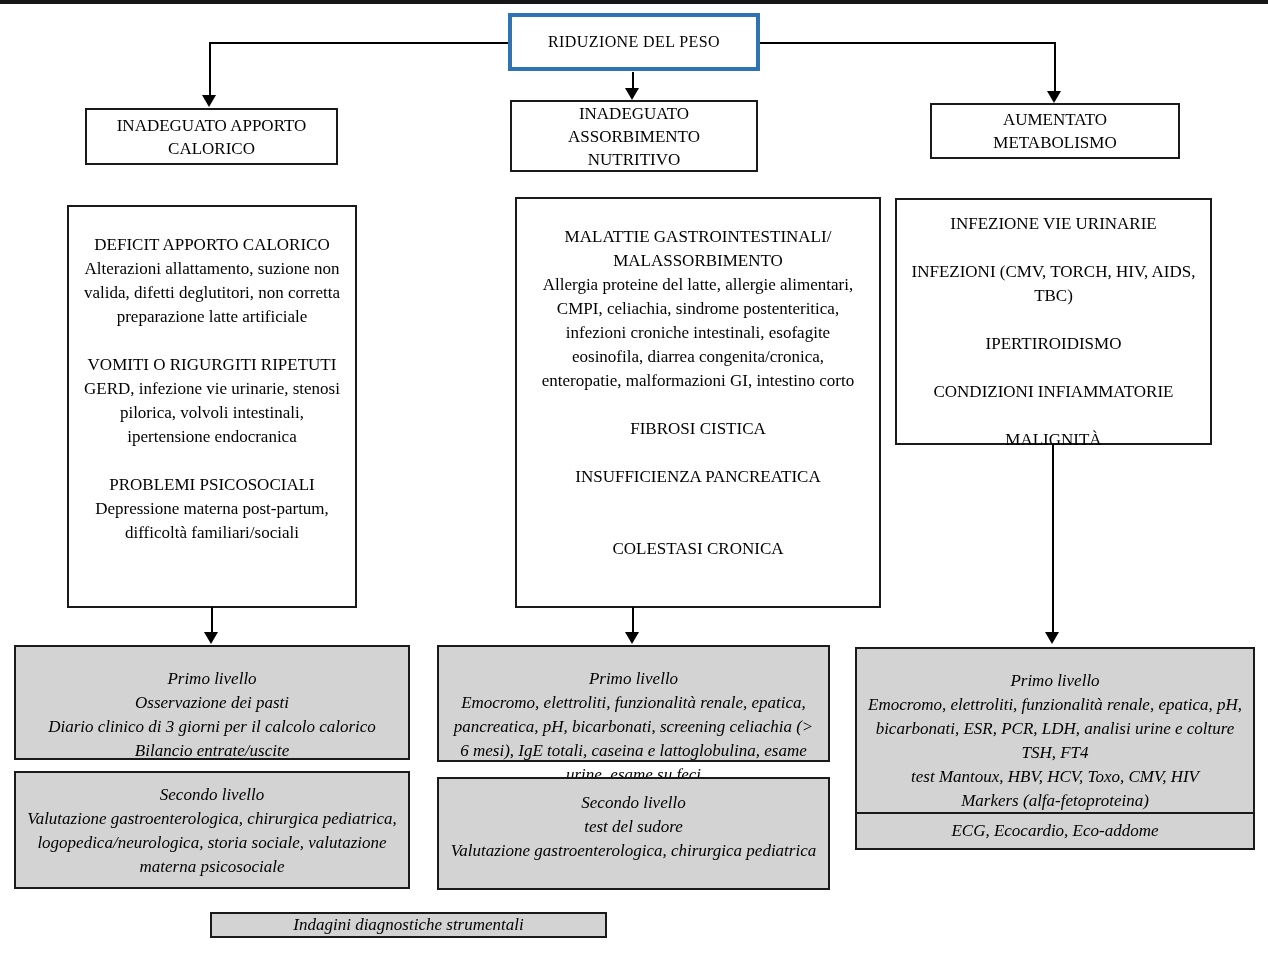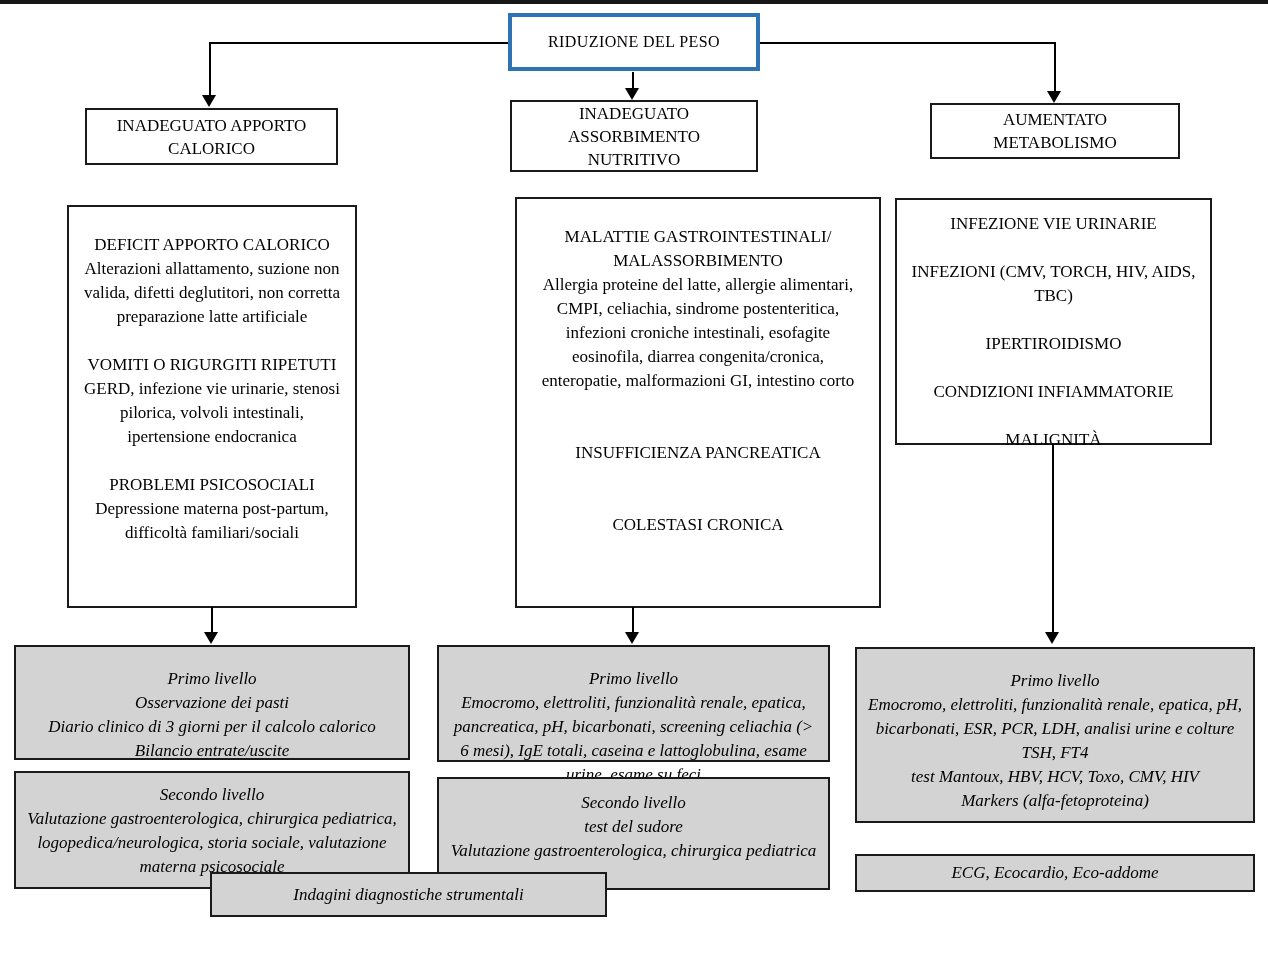--- a/index.html
+++ b/index.html
@@ -66,20 +66,21 @@
       <div class="line">GERD, infezione vie urinarie, stenosi pilorica, volvoli intestinali, ipertensione endocranica</div>
       <div class="line">&nbsp;</div>
       <div class="line">PROBLEMI PSICOSOCIALI</div>
       <div class="line">Depressione materna post-partum, difficoltà familiari/sociali</div>
     </div>
 
   <div class="box detail" style="left:473px; top:197px; width:366px; height:411px;margin-left:42px;">
       <div class="line">MALATTIE GASTROINTESTINALI/ MALASSORBIMENTO</div>
       <div class="line">Allergia proteine del latte, allergie alimentari, CMPI, celiachia, sindrome postenteritica, infezioni croniche intestinali, esofagite eosinofila, diarrea congenita/cronica, enteropatie, malformazioni GI, intestino corto</div>
       <div class="line">&nbsp;</div>
+      <div class="line">FIBROSI CISTICA</div>
       <div class="line">&nbsp;</div>
       <div class="line">INSUFFICIENZA PANCREATICA</div>
       <div class="line">&nbsp;</div>
       <div class="line">&nbsp;</div>
       <div class="line">COLESTASI CRONICA</div>
     </div>
 
   <div class="box detail" style="left:895px; top:198px; width:317px; height:247px; padding-top:12px;">
       <div class="line">INFEZIONE VIE URINARIE</div>
       <div class="line">&nbsp;</div>
@@ -123,22 +124,22 @@
       <div class="line">Secondo livello</div>
       <div class="line">Valutazione gastroenterologica, chirurgica pediatrica, logopedica/neurologica, storia sociale, valutazione materna psicosociale</div>
     </div>
 
   <div class="box gray" style="left:437px; top:777px; width:393px; height:113px; padding-top:12px;">
       <div class="line">Secondo livello</div>
       <div class="line">test del sudore</div>
       <div class="line">Valutazione gastroenterologica, chirurgica pediatrica</div>
     </div>
 
-  <div class="box gray gray1line" style="left:855px; top:854px; width:400px; height:38px;font-style:italic;">
+  <div class="box gray gray1line" style="left:855px; top:812px; width:400px; height:38px;font-style:italic;">
     <span>ECG, Ecocardio, Eco-addome</span>
   </div>
 
-  <div class="box gray gray1line" style="left:210px; top:872px; width:397px; height:45px;">
+  <div class="box gray gray1line" style="left:210px; top:912px; width:397px; height:26px;">
     <span>Indagini diagnostiche strumentali</span>
   </div>
 
   <div class="bottom-edge"></div>
 </div>
 
 </body></html>

